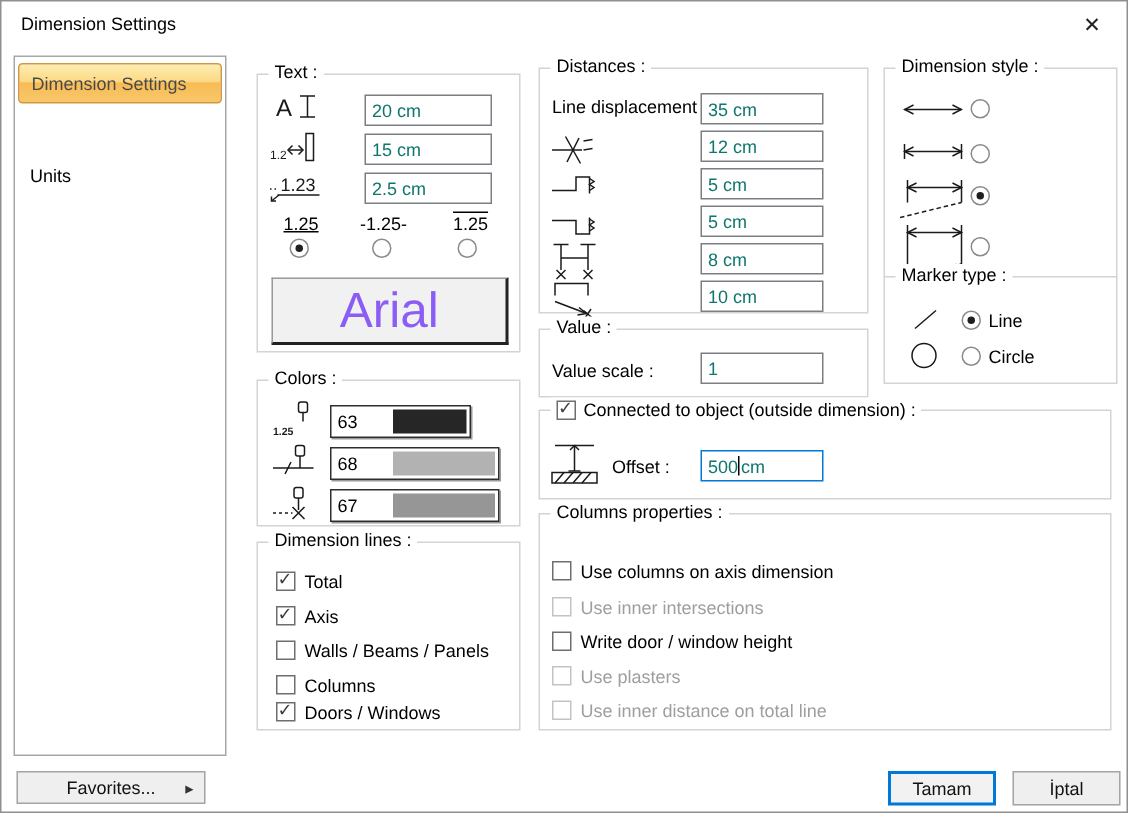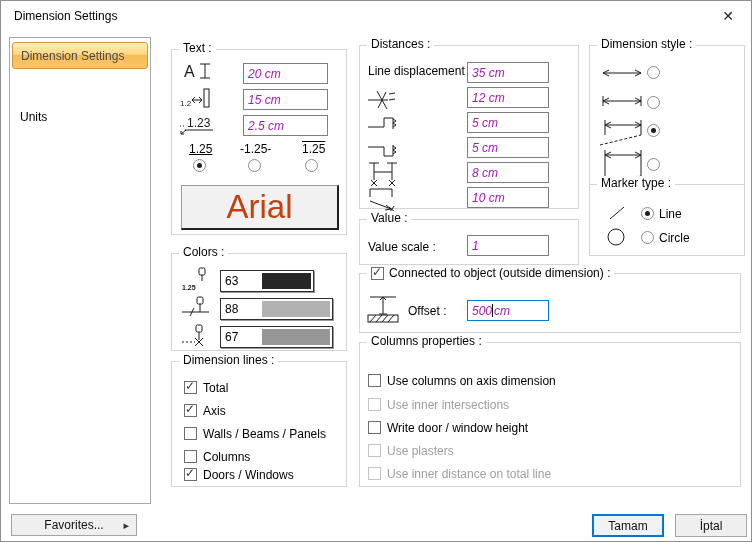--- a/index.html
+++ b/index.html
@@ -9,21 +9,21 @@
   .closebtn{position:absolute;right:0;top:0;width:46px;height:30px;display:flex;align-items:center;justify-content:center;font-size:14px;color:#222;cursor:default;}
   .sidebar{position:absolute;left:8px;top:36px;width:142px;height:467px;border:1px solid #a7a7a7;background:#fff;box-sizing:border-box;}
   .selitem{position:absolute;left:2px;right:2px;top:4px;height:27px;border:1px solid #d3973f;border-radius:3px;
     background:linear-gradient(#fdeeb3 0%,#fcd984 45%,#f8bc56 50%,#f9c768 100%);
     display:flex;align-items:center;padding-left:8px;color:#4a4a4a;box-sizing:border-box;}
   .sideitem{position:absolute;left:4px;right:2px;top:68px;height:22px;display:flex;align-items:center;padding-left:6px;}
   .grp{position:absolute;border:1px solid #d4d4d4;box-sizing:border-box;background:#fff;}
   .cap{position:absolute;top:-9px;left:7px;background:#fff;padding:0 4px;line-height:15px;white-space:nowrap;}
   .capbox{position:absolute;top:-9px;left:7px;background:#fff;padding:0 4px;display:flex;align-items:center;gap:5px;height:16px;white-space:nowrap;}
   .tb{position:absolute;box-sizing:border-box;border:1px solid #7b7f84;background:#fff;height:21px;
-      font-family:"Liberation Sans",sans-serif;font-size:12px;padding:1px 4px;color:#a21caf;font-style:italic;}
+      font-family:"Liberation Sans",sans-serif;font-size:12px;padding:1px 4px;color:#0f766e;}
   input.tb{outline:none;}
   .tbdiv{display:flex;align-items:center;}
   .tb.focused{border:1px solid #0078d7;}
   .caret{display:inline-block;width:1px;height:13px;background:#000;margin:0 1px 0 0;}
   .cb{position:absolute;width:13px;height:13px;box-sizing:border-box;border:1px solid #6e6e6e;background:#fff;}
   .cb.static{position:relative;display:inline-block;flex:none;}
   .cb.checked::after{content:"✓";position:absolute;left:0px;top:-3px;font-size:12px;color:#3c3c3c;}
   .cb.disabled{border-color:#c3c3c3;}
   .rb{position:absolute;width:13px;height:13px;box-sizing:border-box;border:1px solid #8a8a8a;border-radius:50%;background:#fff;}
   .rb.checked::after{content:"";position:absolute;left:3px;top:3px;width:5px;height:5px;border-radius:50%;background:#1f1f1f;}
@@ -31,21 +31,21 @@
   .lbl.disabled{color:#9e9e9e;}
   .icon{position:absolute;}
   svg{display:block;}
   svg line,svg path,svg circle,svg rect{stroke:#1a1a1a;stroke-width:1;fill:none;}
   svg text{stroke:none;fill:#1a1a1a;font-family:"Liberation Sans",sans-serif;}
   .poslbl{position:absolute;white-space:nowrap;}
   .ul{text-decoration:underline;}
   .ol{text-decoration:overline;}
   .fontbtn{position:absolute;left:9px;top:135px;width:158px;height:45px;background:#f1f1f1;
     border:1px solid #9a9a9a;border-right:2px solid #222;border-bottom:2px solid #222;box-sizing:border-box;
-    display:flex;align-items:center;justify-content:center;font-size:33px;color:#c2410c;}
+    display:flex;align-items:center;justify-content:center;font-size:33px;color:#8b5cf6;}
   .swatchbox{position:absolute;box-sizing:border-box;border:1px solid #2e2e2e;background:#fff;box-shadow:1px 1px 0 #9a9a9a;
     display:flex;align-items:center;padding:2px;gap:3px;height:22px;}
   .swatchnum{width:34px;font-size:12px;padding-left:2px;}
   .swatch{flex:1;height:16px;}
   .btn{position:absolute;box-sizing:border-box;background:#efefef;border:1px solid #a5a5a5;
     display:flex;align-items:center;justify-content:center;font-size:12px;color:#111;}
   .btn.default{border:2px solid #0078d7;background:#f2f2f2;align-items:center;}
   .favarrow{position:absolute;right:7px;top:4px;font-size:11px;color:#333;}
 </style>
 </head>
@@ -132,21 +132,21 @@
 
     <span class="icon" style="left:10px;top:42px;">
       <svg width="30" height="26" viewBox="0 0 30 26">
         <rect x="15" y="1" width="6" height="7" rx="1.5" fill="#d92525" stroke="#7d1010"></rect>
         <line x1="18" y1="8" x2="18" y2="16"></line>
         <line x1="0" y1="16" x2="27" y2="16"></line>
         <line x1="12" y1="12" x2="8" y2="20"></line>
       </svg>
     </span>
     <div class="swatchbox" style="left:48px;top:44px;width:113px;">
-      <span class="swatchnum">88</span>
+      <span class="swatchnum">68</span>
       <span class="swatch" style="background: rgb(178, 178, 178);"></span>
     </div>
 
     <span class="icon" style="left:10px;top:70px;">
       <svg width="30" height="26" viewBox="0 0 30 26">
         <rect x="14" y="1" width="6" height="7" rx="1.5" fill="#d92525" stroke="#7d1010"></rect>
         <line x1="17" y1="8" x2="17" y2="16"></line>
         <line x1="0" y1="18" x2="13" y2="18" stroke="#8f8f8f" stroke-dasharray="2,2"></line>
         <path d="M13,14 21,22 M21,14 13,22" stroke="#6f6f6f"></path>
       </svg>

